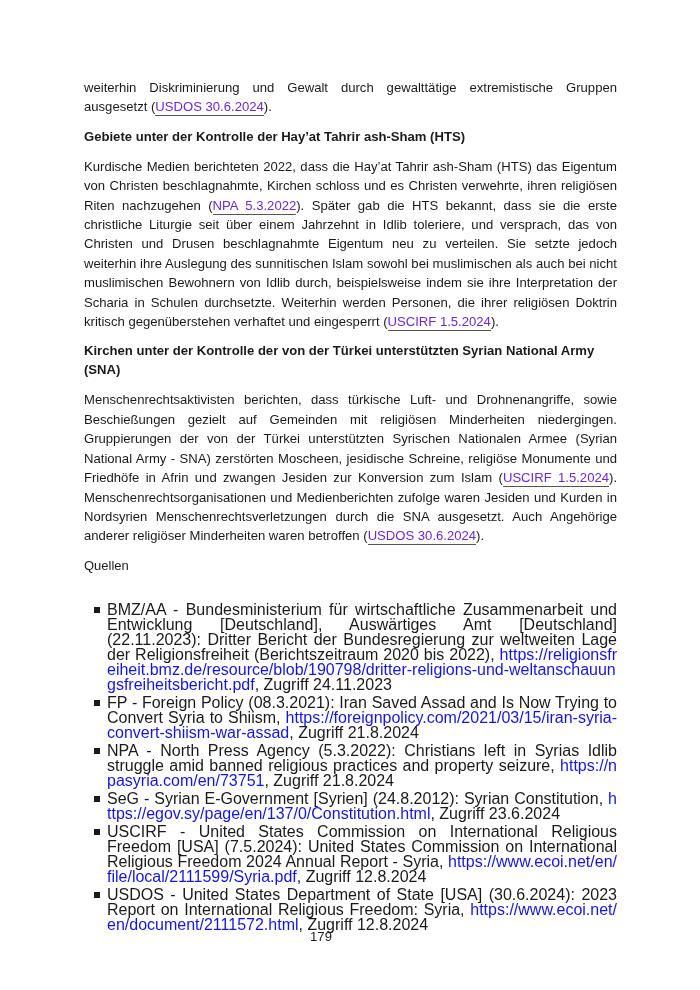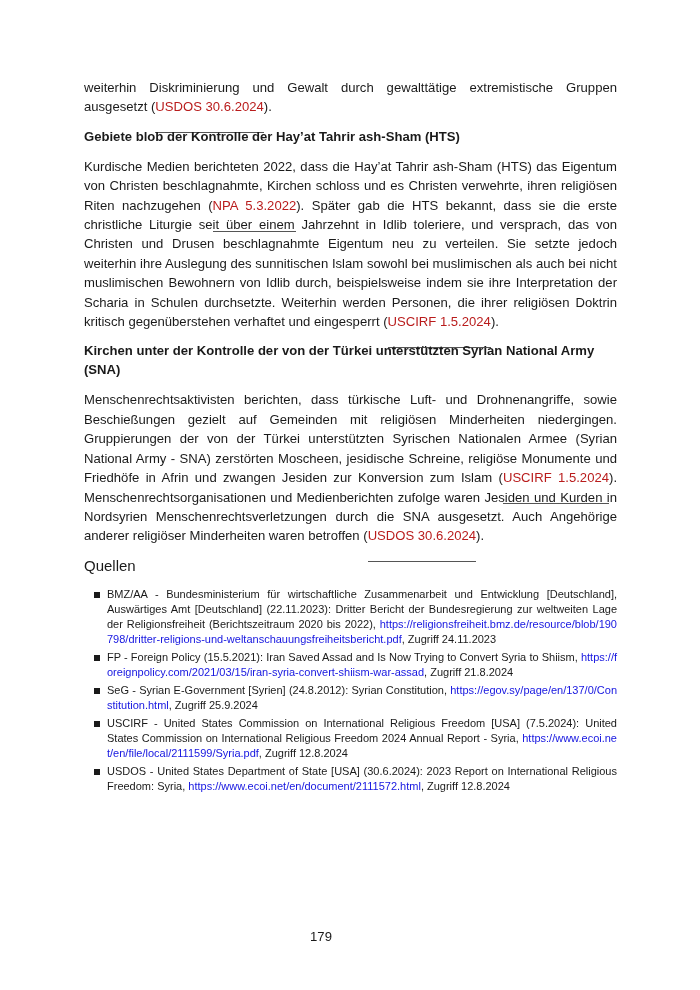--- a/index.html
+++ b/index.html
@@ -1,47 +1,48 @@
 <!DOCTYPE html>
 <html><head>
   <meta charset="utf-8">
   <style>
     html, body { margin: 0; padding: 0; background: #ffffff; }
     body { width: 700px; height: 990px; position: relative; overflow: hidden;
       font-family: "Liberation Sans", sans-serif; color: #1a1a1a; }
     .page { position: absolute; left: 84px; top: 78px; width: 533px; }
     p.body { font-size: 13.1px; line-height: 19.4px; margin: 0 0 10px 0; text-align: justify; hyphens: manual; }
     h3.sub { font-size: 13.1px; font-weight: bold; margin: 0 0 11px 0; line-height: 19px; }
-    .cite { color: #b91c1c; text-decoration: none; border-bottom: 1px solid #555; padding-bottom: 18px; }
-    .quellen { font-size: 15px; margin: 0 0 12px 0; line-height: 19px; }
+    .cite { color: #6d28d9; text-decoration: none; border-bottom: 1px solid #555; padding-bottom: 1px; }
+    .quellen { font-size: 13px; margin: 0 0 27px 0; line-height: 19px; }
     ul.src { list-style: none; padding: 0; margin: 0 0 0 10px; width: 523px; }
-    ul.src li { position: relative; padding-left: 13px; font-size: 11px; line-height: 15px; margin-bottom: 3px; text-align: justify; }
+    ul.src li { position: relative; padding-left: 13px; font-size: 16px; line-height: 15px; margin-bottom: 3px; text-align: justify; }
     ul.src li .bullet { position: absolute; left: 0; top: 5px; width: 6px; height: 6px; background: #1a1a1a; }
     a.url { color: #1515e0; text-decoration: none; word-break: break-all; }
     .pagenum { position: absolute; left: 0; width: 642px; top: 929px; text-align: center; font-size: 13.1px; }
   </style>
 </head>
 <body>
 
 <div class="page">
 
   <p class="body"><span>weiterhin Diskriminierung und Gewalt durch gewalttätige extremistische Gruppen ausgesetzt (</span><a class="cite">USDOS 30.6.2024</a><span>).</span></p>
 
-  <h3 class="sub">Gebiete blob der Kontrolle der Hay’at Tahrir ash-Sham (HTS)</h3>
+  <h3 class="sub">Gebiete unter der Kontrolle der Hay’at Tahrir ash-Sham (HTS)</h3>
 
   <p class="body"><span>Kurdische Medien berichteten 2022, dass die Hay’at Tahrir ash-Sham (HTS) das Eigentum von Christen beschlagnahmte, Kirchen schloss und es Christen verwehrte, ihren religiösen Riten nachzugehen (</span><a class="cite">NPA 5.3.2022</a><span>). Später gab die HTS bekannt, dass sie die erste christliche Liturgie seit über einem Jahrzehnt in Idlib toleriere, und versprach, das von Christen und Drusen beschlagnahmte Eigentum neu zu verteilen. Sie setzte jedoch weiterhin ihre Auslegung des sunnitischen Islam sowohl bei muslimischen als auch bei nicht muslimischen Bewohnern von Idlib durch, beispielsweise indem sie ihre Interpretation der Scharia in Schulen durchsetzte. Weiterhin werden Personen, die ihrer religiösen Doktrin kritisch gegenüberstehen verhaftet und eingesperrt (</span><a class="cite">USCIRF 1.5.2024</a><span>).</span></p>
 
   <h3 class="sub">Kirchen unter der Kontrolle der von der Türkei unterstützten Syrian National Army (SNA)</h3>
 
   <p class="body"><span>Menschenrechtsaktivisten berichten, dass türkische Luft- und Drohnenangriffe, sowie Beschie­ßungen gezielt auf Gemeinden mit religiösen Minderheiten niedergingen. Gruppierungen der von der Türkei unterstützten Syrischen Nationalen Armee (Syrian National Army - SNA) zerstör­ten Moscheen, jesidische Schreine, religiöse Monumente und Friedhöfe in Afrin und zwangen Jesiden zur Konversion zum Islam (</span><a class="cite">USCIRF 1.5.2024</a><span>). Menschenrechtsorganisationen und Me­dienberichten zufolge waren Jesiden und Kurden in Nordsyrien Menschenrechtsverletzungen durch die SNA ausgesetzt. Auch Angehörige anderer religiöser Minderheiten waren betroffen (</span><a class="cite">USDOS 30.6.2024</a><span>).</span></p>
 
   <div class="quellen">Quellen</div>
 
   <ul class="src">
     <li><span class="bullet"></span><span>BMZ/AA - Bundesministerium für wirtschaftliche Zusammenarbeit und Entwicklung [Deutschland], Auswärtiges Amt [Deutschland] (22.11.2023): Dritter Bericht der Bundesregierung zur weltweiten Lage der Religionsfreiheit (Berichtszeitraum 2020 bis 2022), </span><a class="url">https://religionsfreiheit.bmz.de/resource/blob/190798/dritter-religions-und-weltanschauungsfreiheitsbericht.pdf</a><span>, Zugriff 24.11.2023</span></li>
-    <li><span class="bullet"></span><span>FP - Foreign Policy (15.5.2021): Iran Saved Assad and Is Now Trying to Convert Syria to Shiism, </span><a class="url">https://foreignpolicy.com/2021/03/15/iran-syria-convert-shiism-war-assad</a><span>, Zugriff 21.8.2024</span></li>
-    <li><span class="bullet"></span><span>SeG - Syrian E-Government [Syrien] (24.8.2012): Syrian Constitution, </span><a class="url">https://egov.sy/page/en/137/0/Constitution.html</a><span>, Zugriff 25.9.2024</span></li>
+    <li><span class="bullet"></span><span>FP - Foreign Policy (08.3.2021): Iran Saved Assad and Is Now Trying to Convert Syria to Shiism, </span><a class="url">https://foreignpolicy.com/2021/03/15/iran-syria-convert-shiism-war-assad</a><span>, Zugriff 21.8.2024</span></li>
+    <li><span class="bullet"></span><span>NPA - North Press Agency (5.3.2022): Christians left in Syrias Idlib struggle amid banned religious practices and property seizure, </span><a class="url">https://npasyria.com/en/73751</a><span>, Zugriff 21.8.2024</span></li>
+    <li><span class="bullet"></span><span>SeG - Syrian E-Government [Syrien] (24.8.2012): Syrian Constitution, </span><a class="url">https://egov.sy/page/en/137/0/Constitution.html</a><span>, Zugriff 23.6.2024</span></li>
     <li><span class="bullet"></span><span>USCIRF - United States Commission on International Religious Freedom [USA] (7.5.2024): United States Commission on International Religious Freedom 2024 Annual Report - Syria, </span><a class="url">https://www.ecoi.net/en/file/local/2111599/Syria.pdf</a><span>, Zugriff 12.8.2024</span></li>
     <li><span class="bullet"></span><span>USDOS - United States Department of State [USA] (30.6.2024): 2023 Report on International Reli­gious Freedom: Syria, </span><a class="url">https://www.ecoi.net/en/document/2111572.html</a><span>, Zugriff 12.8.2024</span></li>
   </ul>
 </div>
 
 <div class="pagenum">179</div>
 
 </body></html>

